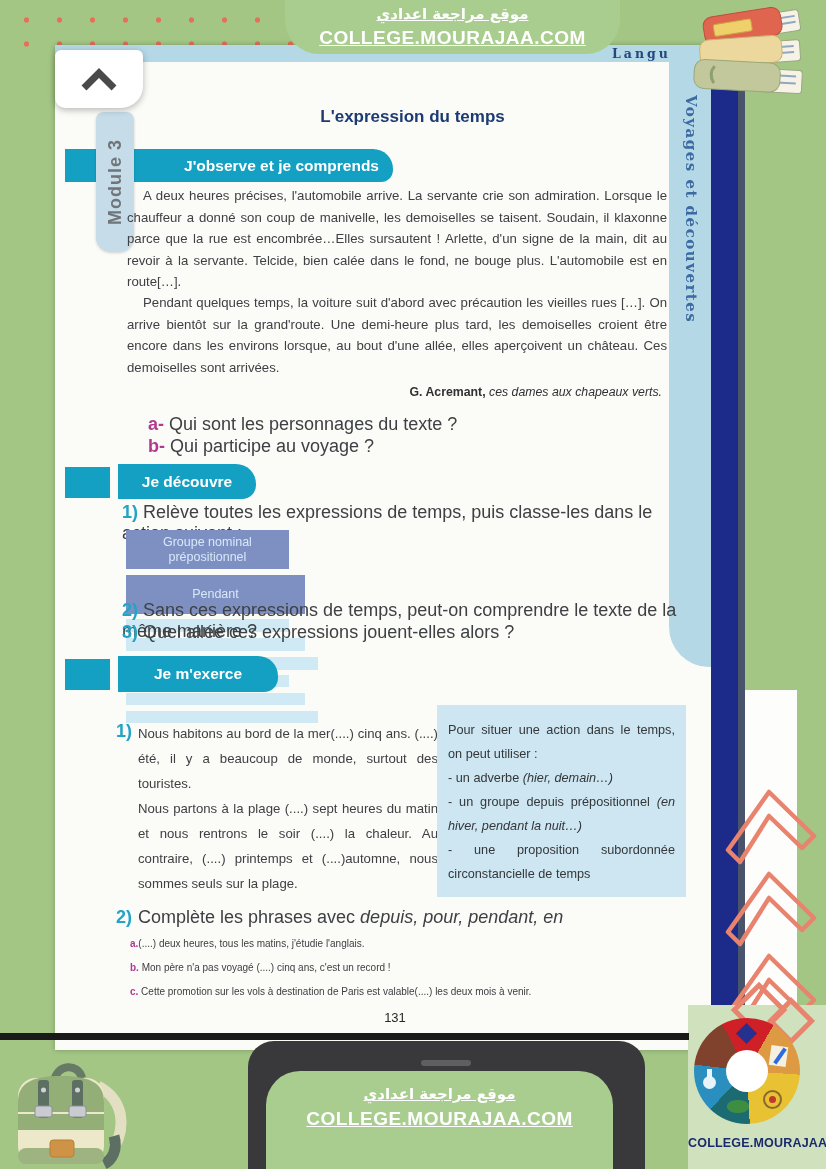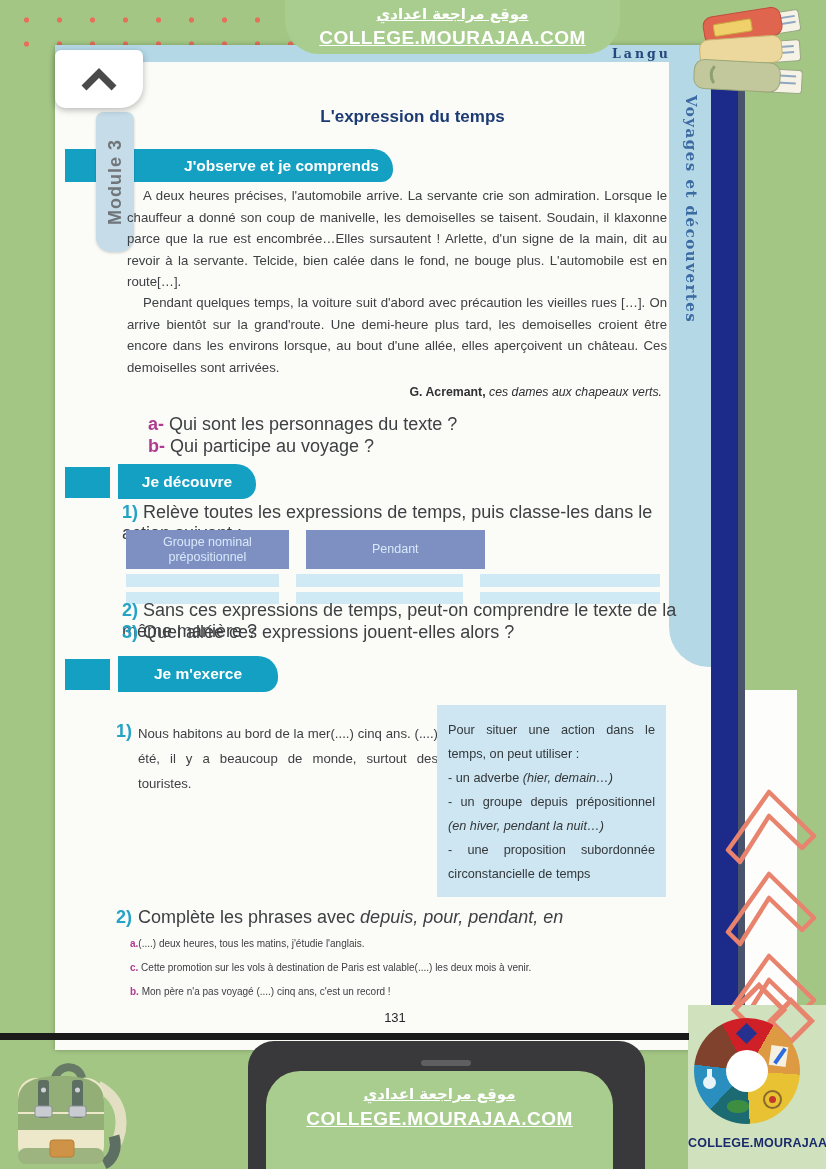--- a/index.html
+++ b/index.html
@@ -64,33 +64,33 @@
   .mg{color:#b03a90;font-weight:bold;}
   .cy{color:#25a3c6;font-weight:bold;}
   #qa{left:148px;top:414px;}
   #qb{left:148px;top:436px;}
   #q1{left:122px;top:502px;width:555px;}
   #q2{left:122px;top:600px;width:565px;}
   #q3{left:122px;top:622px;width:565px;}
 
   
   #ttable{left:126px;top:530px;width:534px;}
-  .trow{display:flex;gap:17px;}
+  .trow{display:flex;gap:6px;flex-direction:column;}
   .hcell{background:#7e90c2;color:#d8e8fa;font-size:12.5px;line-height:15px;text-align:center;
     display:flex;align-items:center;justify-content:center;height:39px;}
   .c1{width:30.5%;}.c2{width:33.5%;}.c3{width:36%;}
   .bcell{background:#cfe9f5;height:13px;}
   .rgap1{margin-top:5px;}.rgap2{margin-top:5px;}
   .brow2 .bcell{height:12px;}
 
   
   #ex1num{left:116px;top:721px;}
   #ex1{left:138px;top:721px;width:300px;}
   #ex1 p{margin:0;font-size:13.2px;line-height:25px;color:#3e4043;text-align:justify;}
-  #infobox{left:437px;top:705px;width:229px;height:192px;background:#cde6f2;
+  #infobox{left:437px;top:705px;width:249px;height:192px;background:#cde6f2;
     box-sizing:border-box;padding:13px 11px;}
   #infobox p{margin:0;font-size:12.7px;line-height:24px;color:#33373a;text-align:justify;}
   #infobox em{font-style:italic;}
 
   
   #ex2num{left:116px;top:907px;}
   #ex2intro{left:138px;top:907px;width:540px;}
   #ex2intro em{font-style:italic;margin-top:15px;}
   #ex2items{left:130px;top:932px;width:555px;}
   #ex2items p{margin:0;font-size:10px;line-height:24px;color:#3e4043;}
@@ -280,32 +280,33 @@
 <div class="abs qline" id="q3">
   <span class="cy">3)</span><span> Quel allée ces expressions jouent-elles alors ?</span>
 </div>
 
 <div class="abs teal" id="block-exerce"></div>
 <div class="abs teal" id="banner-exerce">Je m'exerce</div>
 
 <div class="abs qline cy" id="ex1num">1)</div>
 <div class="abs" id="ex1">
   <p>Nous habitons au bord de la mer(....) cinq ans. (....) été, il y a beaucoup de monde, surtout des touristes.</p>
+  <p>Nous partons à la plage (....) sept heures du matin et nous rentrons le soir (....) la chaleur. Au contraire, (....) printemps et (....)automne, nous sommes seuls sur la plage.</p>
 </div>
 
 <div class="abs" id="infobox">
   <p>Pour situer une action dans le temps, on peut utiliser :</p>
   <p><span>- un adverbe </span><em>(hier, demain…)</em></p>
   <p><span>- un groupe depuis prépositionnel </span><em>(en hiver, pendant la nuit…)</em></p>
   <p>- une proposition subordonnée circonstancielle de temps</p>
 </div>
 
 <div class="abs qline cy" id="ex2num">2)</div>
 <div class="abs qline" id="ex2intro">
   <span> Complète les phrases avec </span><em>depuis, pour, pendant, en</em>
 </div>
 <div class="abs" id="ex2items">
   <p><span class="mg">a.</span><span>(....) deux heures, tous les matins, j'étudie l'anglais.</span></p>
+  <p><span class="mg">b.</span><span> Mon père n'a pas voyagé (....) cinq ans, c'est un record !</span></p>
   <p><span class="mg">c.</span><span> Cette promotion sur les vols à destination de Paris est valable(....) les deux mois à venir.</span></p>
-  <p><span class="mg">b.</span><span> Mon père n'a pas voyagé (....) cinq ans, c'est un record !</span></p>
 </div>
 
 <div class="abs" id="pagenum">131</div>
 
 </body></html>

